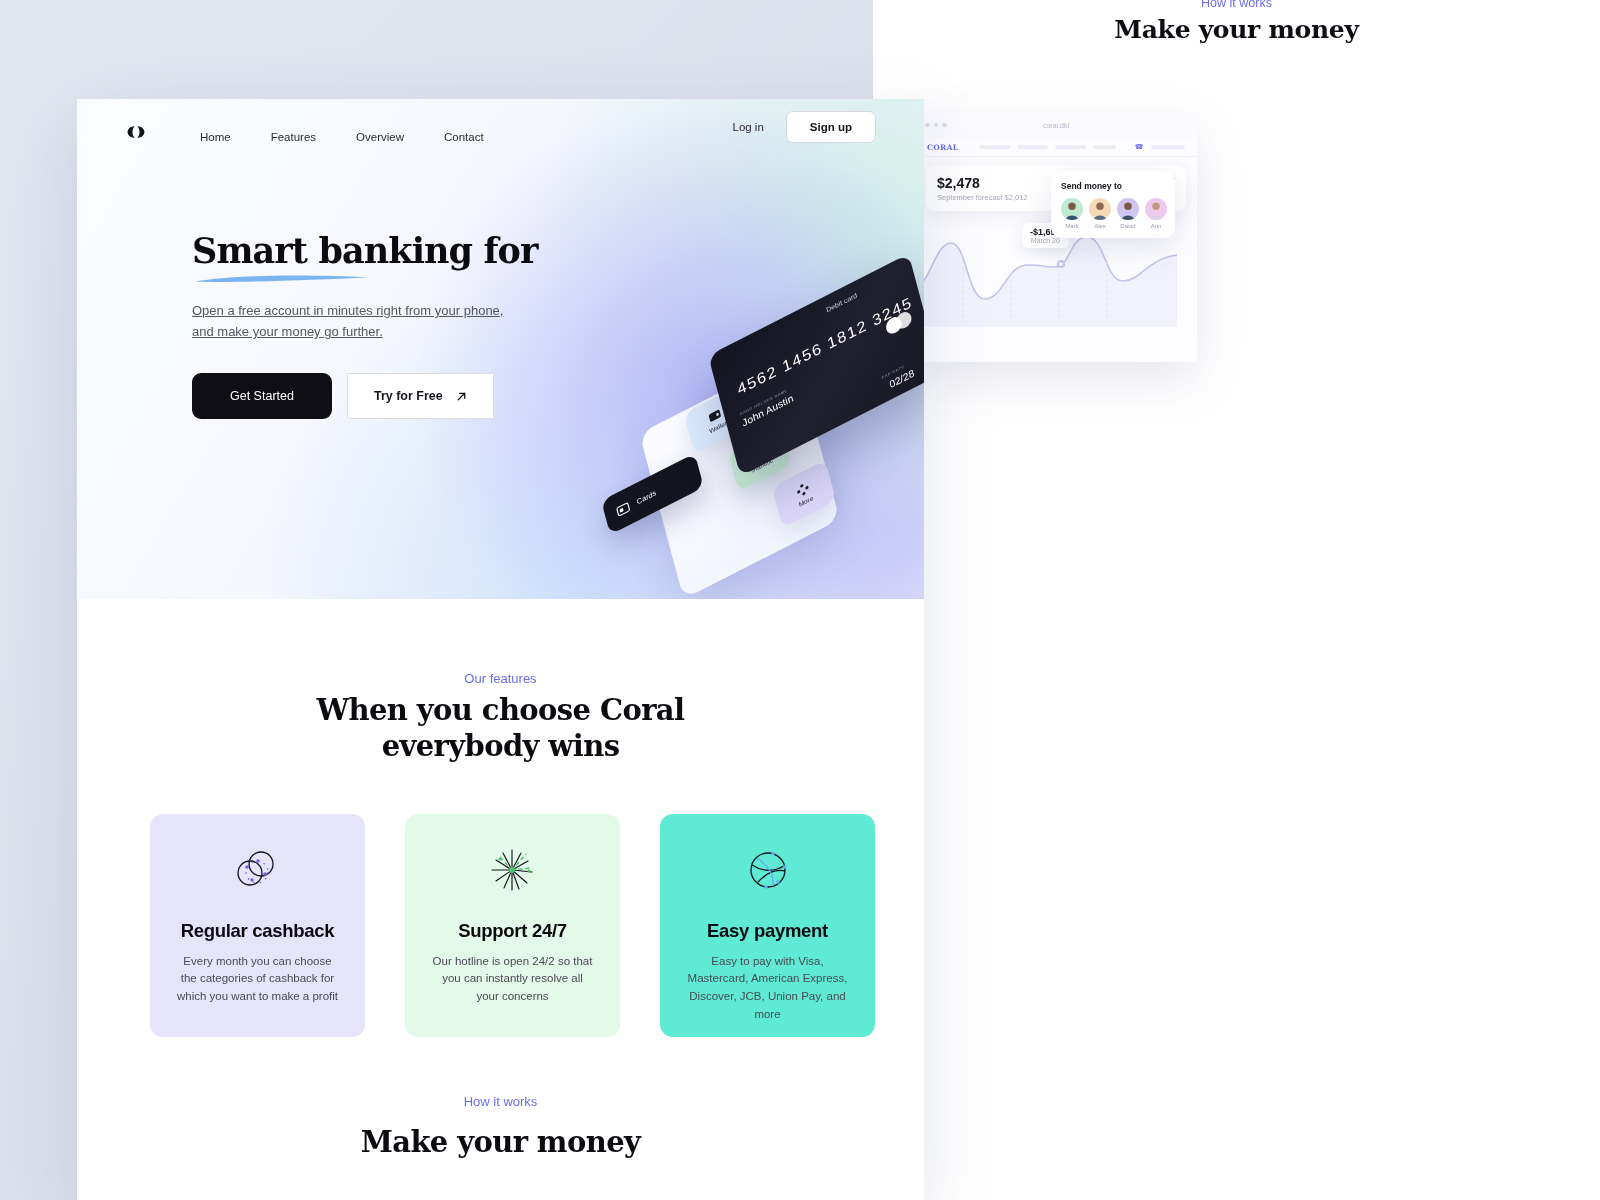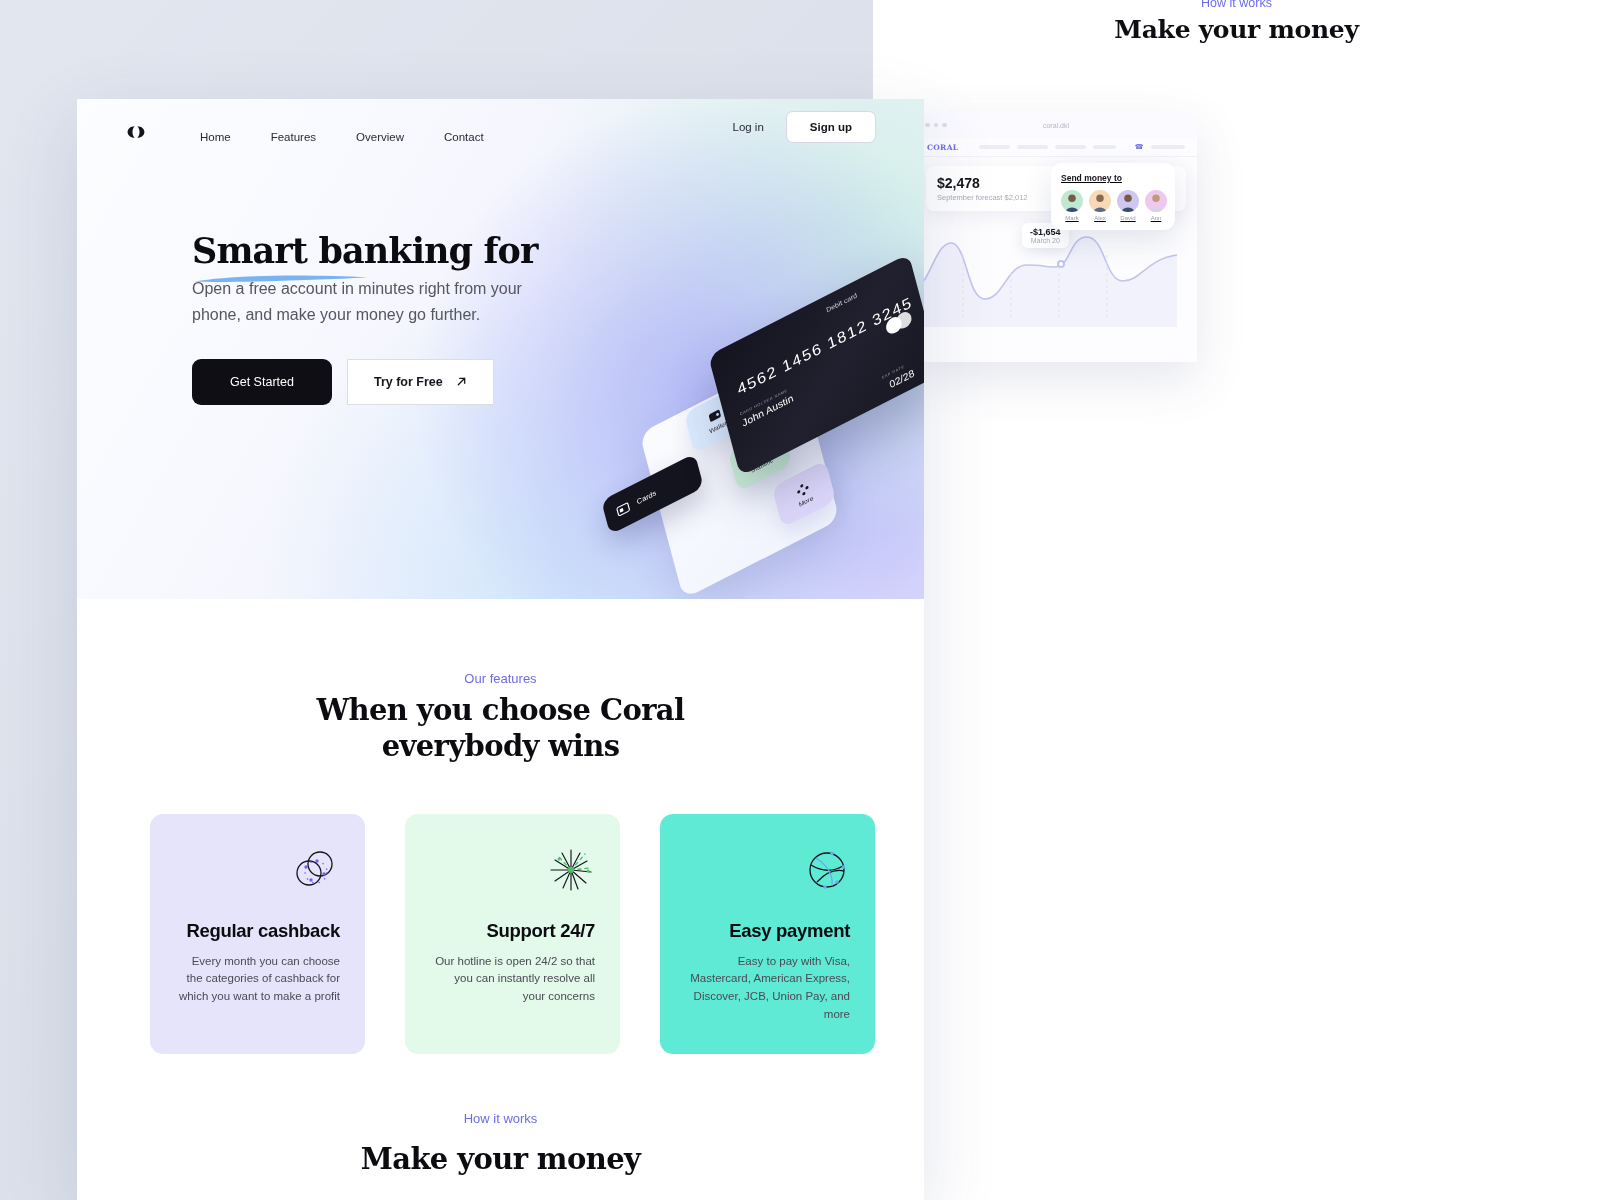--- a/index.html
+++ b/index.html
@@ -41,23 +41,23 @@
   .bal-amt{font-size:14px;font-weight:700;color:#14141c;}
   .bal-sub{font-size:7.5px;color:#a8a8bb;margin-top:2px;}
   .bal-month{font-size:8px;color:#8e8ea5;}
   .chart-wrap{position:relative;height:112px;margin-top:4px;}
   .tip{position:absolute;left:96px;top:8px;background:#fff;border-radius:6px;box-shadow:0 4px 14px rgba(60,70,120,.14);padding:4px 8px;text-align:center;z-index:3;}
   .tip b{display:block;font-size:9px;color:#14141c;}
   .tip span{display:block;font-size:7px;color:#a8a8bb;}
   .dot-marker{position:absolute;left:131px;top:45px;width:8px;height:8px;border-radius:50%;background:#fff;border:2px solid #c3c3f0;z-index:3;}
 
   .sendmoney{
-    position:absolute; left:178px; top:163px; width:124px;
+    position:absolute; left:178px; top:171px; width:124px;
     background:#fff;border-radius:11px;box-shadow:0 10px 30px rgba(60,70,120,.14);
-    padding:10px 10px 9px;z-index:6;text-decoration:underline;
+    padding:10px 10px 9px;z-index:6;
   }
   .sm-title{font-size:8.5px;font-weight:700;color:#14141c;margin-bottom:7px;}
   .sm-row{display:flex;gap:6px;}
   .sm-p{text-align:center;flex:1;}
   .sm-av{width:22px;height:22px;border-radius:50%;margin:0 auto;position:relative;overflow:hidden;}
   .sm-p span{display:block;font-size:6px;color:#9a9ab0;margin-top:3px;}
 
   
   .panel-left{
     position:absolute; left:77px; top:99px; width:847px; height:1101px;
@@ -76,21 +76,21 @@
   .brand{font-family:"DejaVu Serif",serif;font-size:19px;color:#14141c;font-weight:700;line-height:1;}
   .nav-links{display:flex;gap:40px;margin-left:53px;}
   .nav-links a{font-size:11.5px;color:#2a2a35;text-decoration:none;cursor:pointer;}
   .nav-right{margin-left:auto;display:flex;align-items:center;gap:22px;}
   .login{font-size:11.5px;color:#2a2a35;text-decoration:none;cursor:pointer;}
   .signup{font-size:11.5px;font-weight:700;color:#14141c;background:#fff;border:1px solid #d8d8e4;border-radius:7px;padding:9px 23px;cursor:pointer;}
 
   .hero-txt{position:absolute;left:115px;top:131px;width:400px;}
   .hero-txt h1{font-family:"DejaVu Serif",serif;font-size:35px;line-height:1.2;font-weight:700;color:#0b0b10;letter-spacing:-.9px;position:relative;}
   .underline{position:absolute;left:2px;top:44px;width:175px;height:9px;}
-  .hero-txt p{font-size:16px;line-height:1.62;color:#56565f;margin-top:4px;width:335px;}
+  .hero-txt p{font-size:13px;line-height:1.62;color:#56565f;margin-top:28px;width:335px;text-decoration:underline;}
   .hero-btns{display:flex;gap:15px;margin-top:31px;}
   .btn-get{background:#0e0e14;color:#fff;border:none;border-radius:9px;font-size:12.5px;font-weight:400;padding:15px 38px;cursor:pointer;}
   .btn-try{background:#fff;color:#14141c;border:1px solid #ddd;border-radius:1px;font-size:12.5px;font-weight:700;padding:15px 26px;cursor:pointer;display:flex;align-items:center;gap:13px;}
 
   
   .iso{position:absolute;left:505px;top:185px;width:400px;height:300px;}
   .iso-card{
     position:absolute;left:130px;top:10px;width:225px;height:142px;background:linear-gradient(140deg,#14141f 0%,#20202e 55%,#181824 100%);
     border-radius:13px;
     transform:rotate(-27deg) skewX(-12deg) scaleY(.86);
@@ -123,21 +123,21 @@
     display:flex;align-items:center;gap:8px;padding-left:12px;
     box-shadow:0 14px 28px rgba(40,45,90,.25);
   }
   .iso-cards-btn span{font-size:8px;color:#fff;}
 
   
   .feat{padding:72px 0 0;text-align:center;background:#fff;}
   .feat-label{color:#6c6ce8;font-size:13px;}
   .feat-h{font-family:"DejaVu Serif",serif;font-size:29px;line-height:1.25;font-weight:700;color:#0b0b10;margin-top:6px;letter-spacing:-.6px;}
   .cards{display:flex;gap:16px;padding:0 49px;margin-top:49px;}
-  .card{flex:1;border-radius:13px;padding:34px 25px 30px;text-align:right;min-height:218px;margin-left:24px;}
+  .card{flex:1;border-radius:13px;padding:34px 25px 13px;text-align:center;min-height:218px;margin-left:24px;}
   .card h3{font-size:18.5px;font-weight:700;color:#0b0b10;margin-top:26px;letter-spacing:-.3px;}
   .card p{font-size:11.5px;line-height:1.55;color:#4a4a55;margin-top:11px;}
   .ico{height:46px;}
 
   .hiw2{text-align:center;margin-top:57px;}
   .hiw2-label{color:#6c6ce8;font-size:13px;}
   .hiw2-h{font-family:"DejaVu Serif",serif;font-size:29px;font-weight:700;color:#0b0b10;margin-top:16px;letter-spacing:-.6px;}
 
   .av{position:absolute;inset:0;}
 </style>

